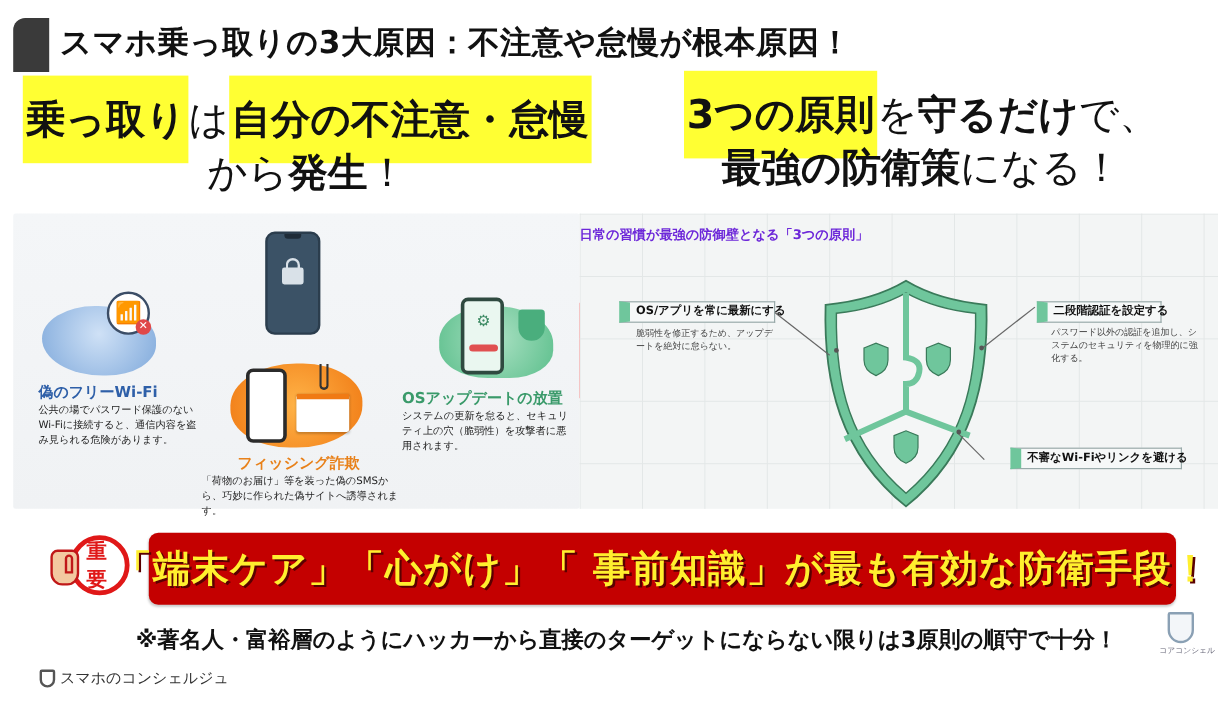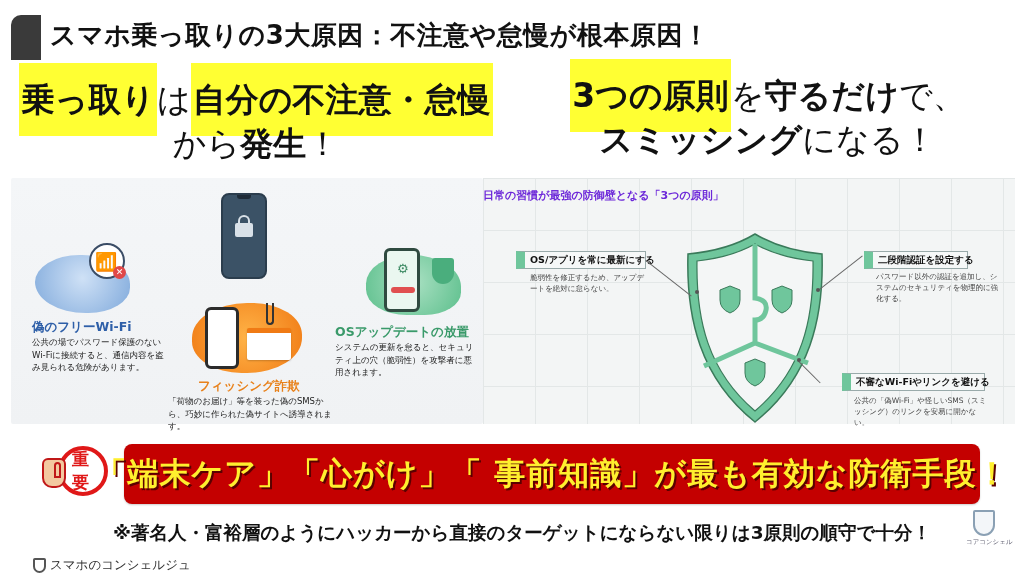--- a/index.html
+++ b/index.html
@@ -69,21 +69,21 @@
     <div>
       <span class="thin">から</span><span>発生</span><span class="thin">！</span>
     </div>
   </div>
 
   <div class="lead right">
     <div>
       <span class="hl">3つの原則</span><span class="thin">を</span><span>守るだけ</span><span class="thin">で、</span>
     </div>
     <div>
-      <span>スミッシング</span><span class="thin">になる！</span>
+      <span>最強の防衛策</span><span class="thin">になる！</span>
     </div>
   </div>
 
   <div class="panel-left"></div>
 
   <div class="phone-lock">
     <div class="notch"></div>
       <div class="shackle"></div>
       <div class="lock"></div>
   </div>
@@ -128,21 +128,20 @@
   <div class="label-body" style="left:530px;top:272px;width:120px">脆弱性を修正するため、アップデートを絶対に怠らない。</div>
   <div class="conn" style="left:646px;top:260px;width:58px;transform:rotate(38deg)"></div>
   <div class="dot" style="left:695px;top:290px"></div>
 
   <div class="label-box" style="left:864px;top:251px;width:104px">二段階認証を設定する</div>
   <div class="label-body" style="left:876px;top:271px;width:124px">パスワード以外の認証を追加し、システムのセキュリティを物理的に強化する。</div>
   <div class="conn" style="left:818px;top:290px;width:56px;transform:rotate(-38deg)"></div>
   <div class="dot" style="left:816px;top:288px"></div>
 
   <div class="label-box" style="left:842px;top:373px;width:143px">不審なWi-Fiやリンクを避ける</div>
-  <div class="label-body" style="left:854px;top:395px;width:135px">公共の「偽Wi-Fi」や怪しいSMS（スミッシング）のリンクを安易に開かない。</div>
   <div class="conn" style="left:798px;top:360px;width:32px;transform:rotate(45deg)"></div>
   <div class="dot" style="left:797px;top:358px"></div>
 
   <div class="important">
     <div class="imp-circle">重要</div>
     <div class="imp-hand">
         <div class="imp-finger"></div>
       </div>
   </div>
   <div class="banner">

